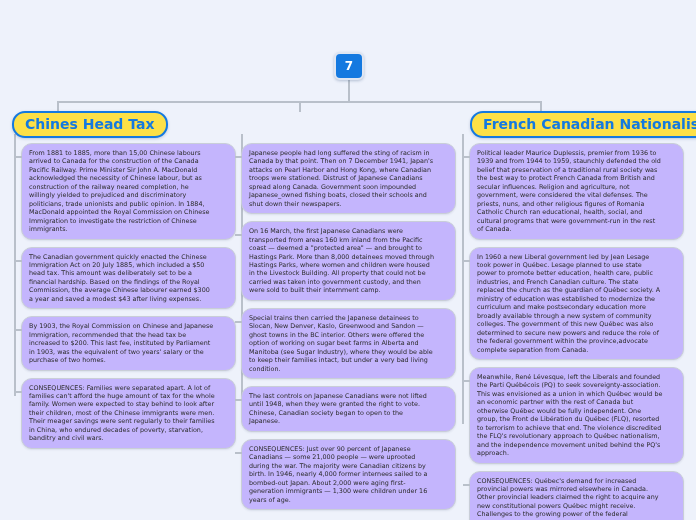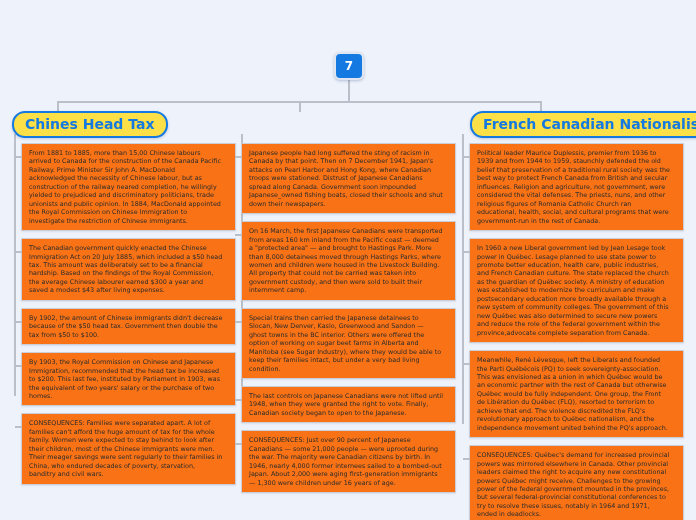--- a/index.html
+++ b/index.html
@@ -74,25 +74,25 @@
     position: absolute;
     top: 143px;
     width: 215px;
   }
   #col-0 { left: 21px;  }
   #col-1 { left: 241px; }
   #col-2 { left: 469px; }
 
   .note {
     position: relative;
-    background: #f97316;
+    background: #c4b5fd;
     border: 1px solid #c9ced8;
-    border-radius: 1px;
+    border-radius: 11px;
     box-shadow: 0 1px 2px rgba(40,60,100,0.10);
-    padding: 5px 12px 5px 7px;
+    padding: 5px 20px 5px 7px;
     margin-bottom: 7px;
     font-size: 6.4px;
     line-height: 8.45px;
     color: #2b2b2b;
     box-sizing: border-box;
     text-align: left;
   }
 
   
   .note::before {
@@ -136,30 +136,29 @@
   <div class="branch-node" id="branch-0">
     <span>Chines Head Tax</span>
   </div>
   <div class="branch-node" id="branch-2">
     <span>French Canadian Nationalism</span>
   </div>
 
   <div class="column" id="col-0">
     <div class="note">From 1881 to 1885, more than 15,00 Chinese labours arrived to Canada for the construction of the Canada Pacific Railway. Prime Minister Sir John A. MacDonald acknowledged the necessity of Chinese labour, but as construction of the railway neared completion, he willingly yielded to prejudiced and discriminatory politicians, trade unionists and public opinion. In 1884, MacDonald appointed the Royal Commission on Chinese Immigration to investigate the restriction of Chinese immigrants.</div>
     <div class="note">The Canadian government quickly enacted the Chinese Immigration Act on 20 July 1885, which included a $50 head tax. This amount was deliberately set to be a financial hardship. Based on the findings of the Royal Commission, the average Chinese labourer earned $300 a year and saved a modest $43 after living expenses.</div>
-    <div class="note">By 1902, the amount of Chinese immigrants didn't decrease because of the $50 head tax. Government then double the tax from $50 to $100.</div>
     <div class="note">By 1903, the Royal Commission on Chinese and Japanese Immigration, recommended that the head tax be increased to $200. This last fee, instituted by Parliament in 1903, was the equivalent of two years' salary or the purchase of two homes.</div>
     <div class="note">CONSEQUENCES: Families were separated apart. A lot of families can't afford the huge amount of tax for the whole family. Women were expected to stay behind to look after their children, most of the Chinese immigrants were men. Their meager savings were sent regularly to their families in China, who endured decades of poverty, starvation, banditry and civil wars.</div>
   </div>
 
   <div class="column" id="col-1">
     <div class="note">Japanese people had long suffered the sting of racism in Canada by that point. Then on 7 December 1941, Japan's attacks on Pearl Harbor and Hong Kong, where Canadian troops were stationed. Distrust of Japanese Canadians spread along Canada. Government soon impounded Japanese_owned fishing boats, closed their schools and shut down their newspapers.</div>
     <div class="note">On 16 March, the first Japanese Canadians were transported from areas 160 km inland from the Pacific coast — deemed a "protected area" — and brought to Hastings Park. More than 8,000 detainees moved through Hastings Parks, where women and children were housed in the Livestock Building. All property that could not be carried was taken into government custody, and then were sold to built their internment camp.</div>
     <div class="note">Special trains then carried the Japanese detainees to Slocan, New Denver, Kaslo, Greenwood and Sandon — ghost towns in the BC interior. Others were offered the option of working on sugar beet farms in Alberta and Manitoba (see Sugar Industry), where they would be able to keep their families intact, but under a very bad living condition.</div>
-    <div class="note">The last controls on Japanese Canadians were not lifted until 1948, when they were granted the right to vote. Finally, Canadian society began to open to the Japanese.</div>
+    <div class="note">The last controls on Japanese Canadians were not lifted until 1948, when they were granted the right to vote. Chinese, Canadian society began to open to the Japanese.</div>
     <div class="note">CONSEQUENCES: Just over 90 percent of Japanese Canadians — some 21,000 people — were uprooted during the war. The majority were Canadian citizens by birth. In 1946, nearly 4,000 former internees sailed to a bombed-out Japan. About 2,000 were aging first-generation immigrants — 1,300 were children under 16 years of age.</div>
   </div>
 
   <div class="column" id="col-2">
     <div class="note">Political leader Maurice Duplessis, premier from 1936 to 1939 and from 1944 to 1959, staunchly defended the old belief that preservation of a traditional rural society was the best way to protect French Canada from British and secular influences. Religion and agriculture, not government, were considered the vital defenses. The priests, nuns, and other religious figures of Romania Catholic Church ran educational, health, social, and cultural programs that were government-run in the rest of Canada.</div>
     <div class="note">In 1960 a new Liberal government led by Jean Lesage took power in Québec. Lesage planned to use state power to promote better education, health care, public industries, and French Canadian culture. The state replaced the church as the guardian of Québec society. A ministry of education was established to modernize the curriculum and make postsecondary education more broadly available through a new system of community colleges. The government of this new Québec was also determined to secure new powers and reduce the role of the federal government within the province,advocate complete separation from Canada.</div>
     <div class="note">Meanwhile, René Lévesque, left the Liberals and founded the Parti Québécois (PQ) to seek sovereignty-association. This was envisioned as a union in which Québec would be an economic partner with the rest of Canada but otherwise Québec would be fully independent. One group, the Front de Libération du Québec (FLQ), resorted to terrorism to achieve that end. The violence discredited the FLQ's revolutionary approach to Québec nationalism, and the independence movement united behind the PQ's approach.</div>
     <div class="note">CONSEQUENCES: Québec's demand for increased provincial powers was mirrored elsewhere in Canada. Other provincial leaders claimed the right to acquire any new constitutional powers Québec might receive. Challenges to the growing power of the federal government mounted in the provinces, but several federal-provincial constitutional conferences to try to resolve these issues, notably in 1964 and 1971, ended in deadlocks.</div>
   </div>
 

